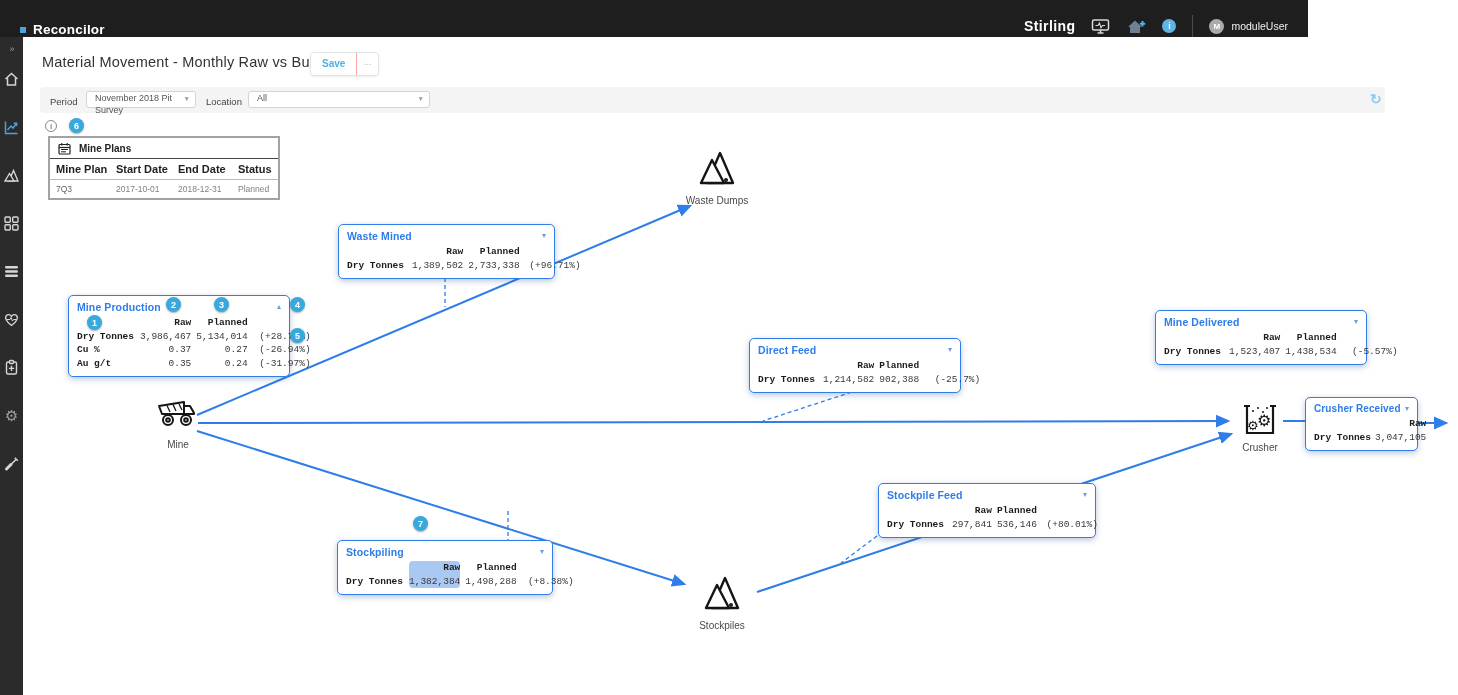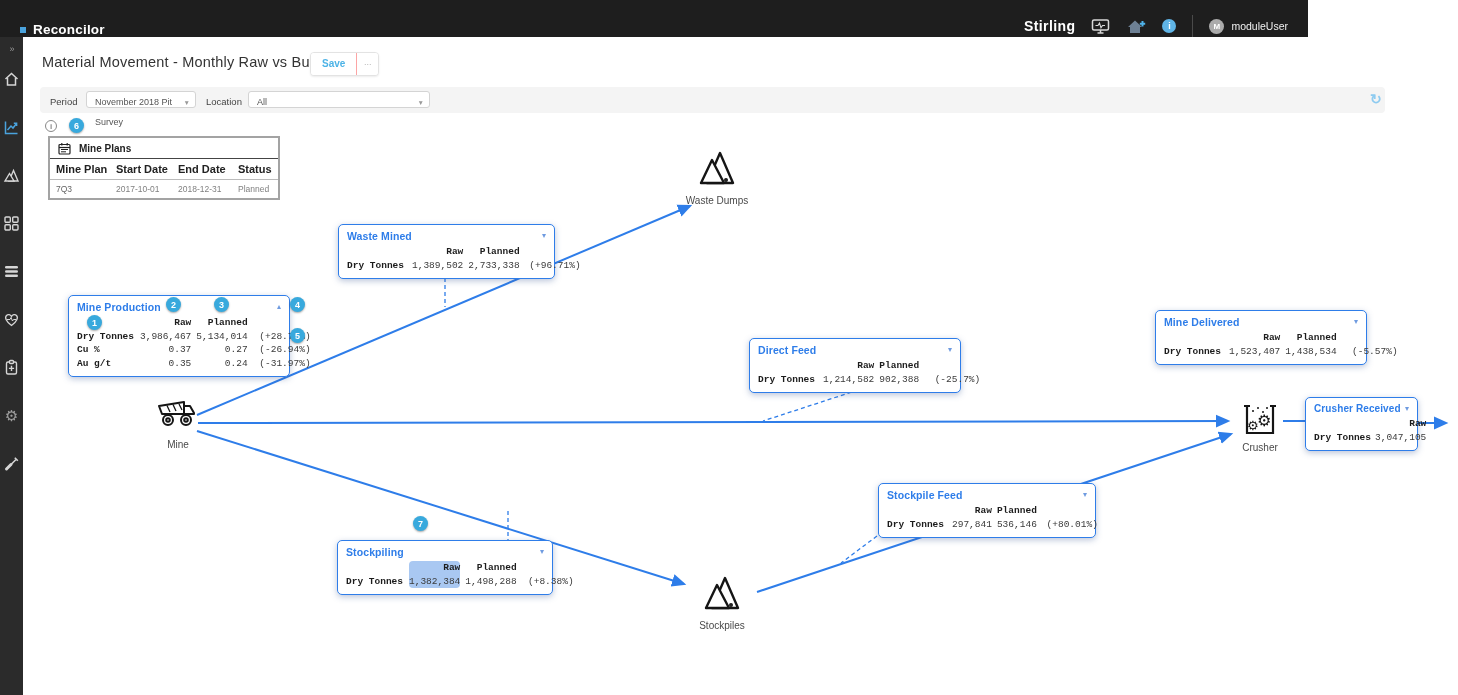--- a/index.html
+++ b/index.html
@@ -37,21 +37,21 @@
   .btn-group{position:absolute;left:310px;top:52px;display:inline-flex;border:1px solid #e3e3e3;
              border-radius:4px;overflow:hidden;background:#fff;box-shadow:0 1px 2px rgba(0,0,0,.08);z-index:5;}
   .btn-save{padding:0 11px;height:22px;line-height:22px;font-size:10px;font-weight:700;color:#4db3e6;
             background:#fff;border-right:1px solid #fca5a5;cursor:pointer;}
   .btn-more{width:21px;height:22px;line-height:19px;text-align:center;font-size:9px;color:#b5b5b5;
             background:#fff;cursor:pointer;}
 
   .filter-bar{position:absolute;left:40px;top:87px;width:1345px;height:26px;background:#f4f4f4;
               border-radius:4px;z-index:4;}
   .filter-label{position:absolute;font-size:9.5px;color:#444;top:9px;}
-  .select{position:absolute;top:4px;height:17px;line-height:20px;background:#fff;border:1px solid #d4d4d4;
+  .select{position:absolute;top:4px;height:17px;line-height:12px;background:#fff;border:1px solid #d4d4d4;
           border-radius:3px;font-size:9px;color:#555;padding:0 18px 0 8px;box-sizing:border-box;cursor:pointer;}
   .select .arrow{position:absolute;right:5px;top:1px;font-size:6.5px;color:#999;}
   .refresh{position:absolute;left:1330px;top:4px;font-size:14px;color:#8ecbf0;cursor:pointer;font-weight:700;}
 
   
   .info-icon{position:absolute;left:45px;top:120px;width:12px;height:12px;border:1.2px solid #888;
              border-radius:50%;color:#888;font-size:8px;font-weight:700;display:flex;align-items:center;
              justify-content:center;z-index:6;box-sizing:border-box;cursor:pointer;}
   .mine-plans{position:absolute;left:48px;top:136px;width:232px;background:#fff;border:2px solid #a3a3a3;
               box-sizing:border-box;z-index:6;}

